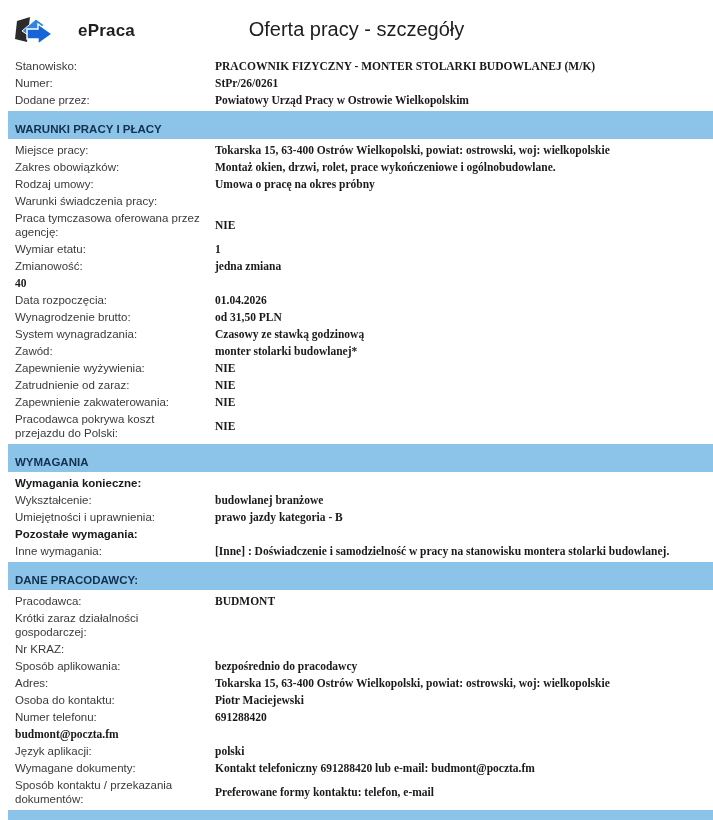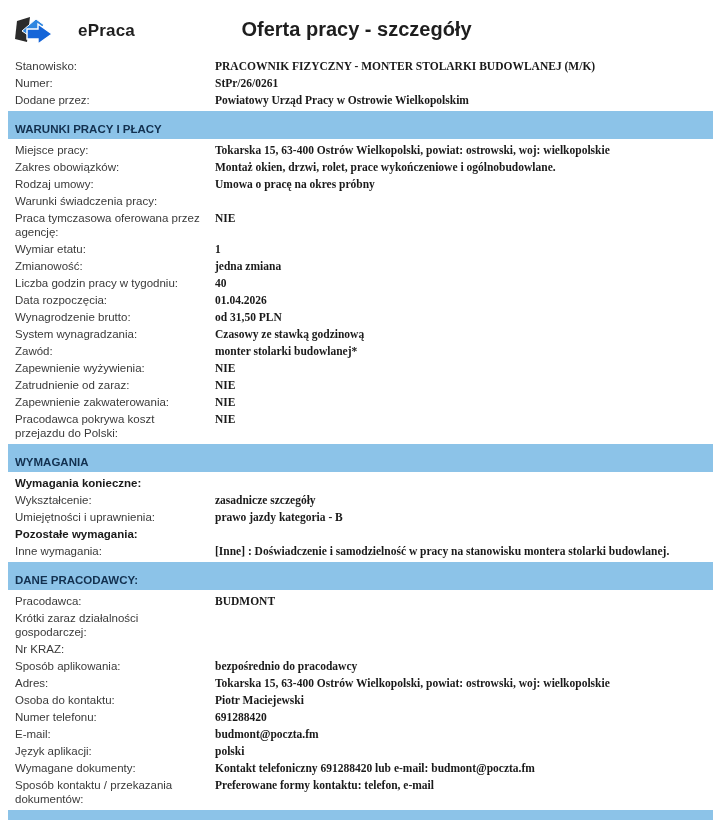--- a/index.html
+++ b/index.html
@@ -10,23 +10,23 @@
   }
   *{box-sizing:border-box;margin:0;padding:0;}
   html,body{width:713px;height:820px;overflow:hidden;background:#fff;
     font-family:"Liberation Sans",sans-serif;}
   .page{width:713px;height:820px;background:#fff;}
   header{position:relative;height:57px;padding:16px 15px 0;}
   .logo{display:flex;align-items:center;gap:23px;width:130px;cursor:pointer;}
   .logo svg{display:block;}
   .logo-text{font-size:17px;font-weight:bold;color:#1f1f1f;letter-spacing:.2px;}
   .title{position:absolute;left:0;right:0;top:18px;text-align:center;
-    font-size:20px;font-weight:700;color:#1e1e1e;}
+    font-size:20px;font-weight:400;color:#1e1e1e;}
   main{padding:0;}
-  .row{display:flex;align-items:flex-start;padding:1.5px 0 1.5px 15px;}
+  .row{display:flex;align-items:center;padding:1.5px 0 1.5px 15px;}
   .label{flex:0 0 200px;font-size:11.5px;line-height:14px;color:var(--label-text);
     padding-right:10px;}
   .value{flex:1;font-size:11.5px;line-height:14px;font-weight:bold;
     color:var(--value-text);padding-right:6px;font-family:Liberation Serif, serif;}
   .band{margin:3px 0 2px 8px;background:var(--band-bg);padding:10px 6px 2px 7px;
     font-size:11.5px;line-height:16px;font-weight:bold;color:var(--band-text);}
   .subhead{padding:1.5px 0 1.5px 15px;font-size:11.5px;line-height:14px;
     font-weight:bold;color:var(--value-text);}
 </style>
 </head>
@@ -80,21 +80,20 @@
       </div>
       <div class="row">
         <div class="label">Wymiar etatu:</div>
         <div class="value">1</div>
       </div>
       <div class="row">
         <div class="label">Zmianowość:</div>
         <div class="value">jedna zmiana</div>
       </div>
       <div class="row">
-        <div class="label">Liczba godzin pracy w tygodniu:</div>
         <div class="value">40</div>
       </div>
       <div class="row">
         <div class="label">Data rozpoczęcia:</div>
         <div class="value">01.04.2026</div>
       </div>
       <div class="row">
         <div class="label">Wynagrodzenie brutto:</div>
         <div class="value">od 31,50 PLN</div>
       </div>
@@ -119,21 +118,21 @@
         <div class="value">NIE</div>
       </div>
       <div class="row">
         <div class="label">Pracodawca pokrywa koszt przejazdu do Polski:</div>
         <div class="value">NIE</div>
       </div>
       <div class="band"><span>WYMAGANIA</span></div>
       <div class="subhead">Wymagania konieczne:</div>
       <div class="row">
         <div class="label">Wykształcenie:</div>
-        <div class="value">zasadnicze szczegóły</div>
+        <div class="value">budowlanej branżowe</div>
       </div>
       <div class="row">
         <div class="label">Umiejętności i uprawnienia:</div>
         <div class="value">prawo jazdy kategoria - B</div>
       </div>
       <div class="subhead">Pozostałe wymagania:</div>
       <div class="row">
         <div class="label">Inne wymagania:</div>
         <div class="value">[Inne] : Doświadczenie i samodzielność w pracy na stanowisku montera stolarki budowlanej.</div>
       </div>
@@ -160,21 +159,20 @@
       </div>
       <div class="row">
         <div class="label">Osoba do kontaktu:</div>
         <div class="value">Piotr Maciejewski</div>
       </div>
       <div class="row">
         <div class="label">Numer telefonu:</div>
         <div class="value">691288420</div>
       </div>
       <div class="row">
-        <div class="label">E-mail:</div>
         <div class="value">budmont@poczta.fm</div>
       </div>
       <div class="row">
         <div class="label">Język aplikacji:</div>
         <div class="value">polski</div>
       </div>
       <div class="row">
         <div class="label">Wymagane dokumenty:</div>
         <div class="value">Kontakt telefoniczny 691288420 lub e-mail: budmont@poczta.fm</div>
       </div>

